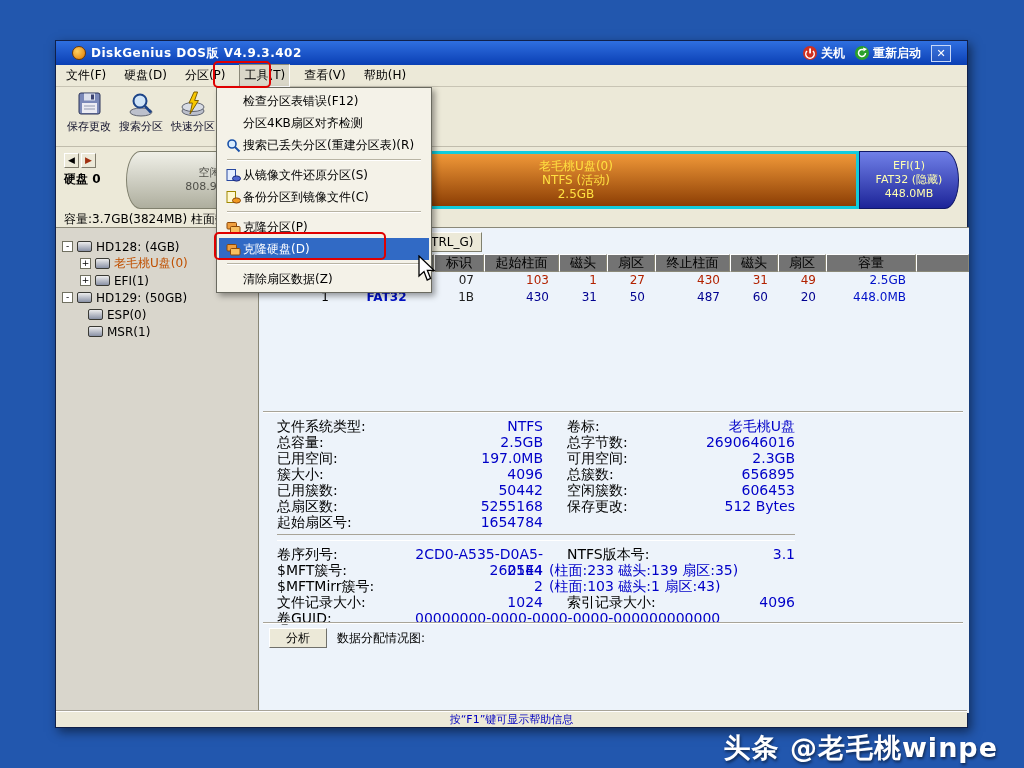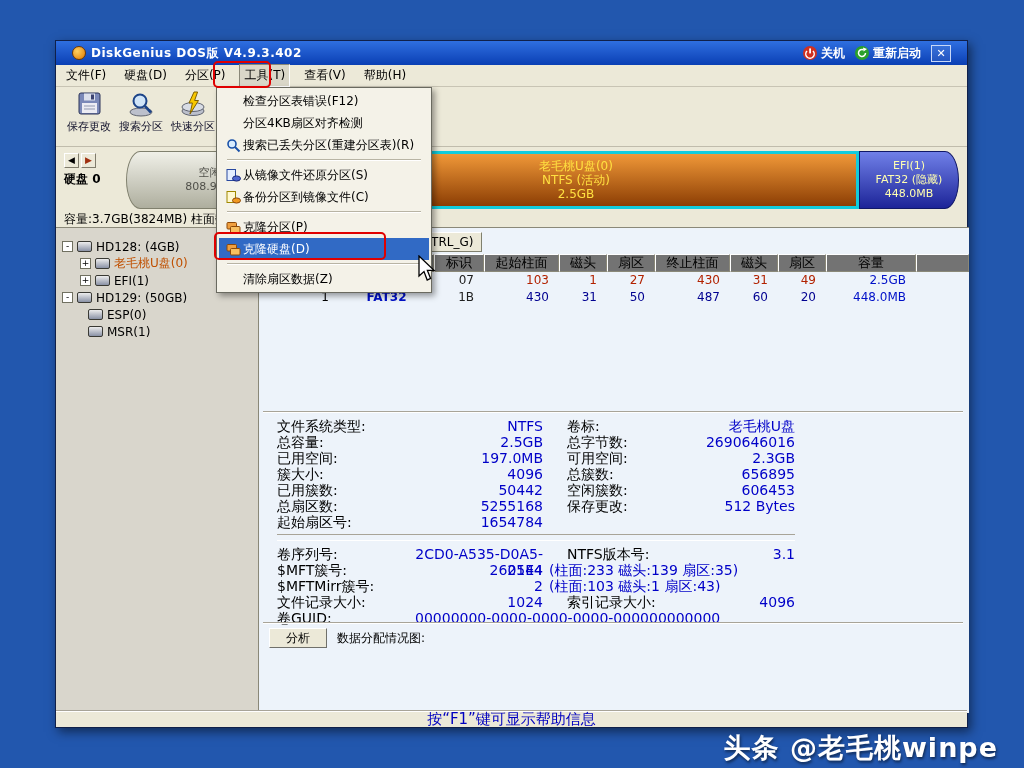--- a/index.html
+++ b/index.html
@@ -85,21 +85,21 @@
   .dsep { grid-column: 1 / 5; height: 7px; border-top: 1px solid #A8A498; border-bottom: 1px solid #FFF; margin-top: 4px; }
 
   .analyze-btn { position: absolute; left: 10px; top: 400px; width: 58px; height: 20px; font-size: 12px; color: #000;
                  background: #ECE9D8; border: 1px solid; border-color: #FFF #70706A #70706A #FFF;
                  display: flex; align-items: center; justify-content: center; }
   .alloc-label { position: absolute; left: 78px; top: 402px; font-size: 12px; font-weight: normal; color: #000; }
 
   
   .statusbar { position: absolute; left: 0; bottom: 0; width: 100%; height: 16px; background: #ECE9D8;
                border-top: 1px solid #FFF; box-shadow: 0 -1px 0 #A8A498; display: flex; align-items: center; justify-content: center; }
-  .statusbar span { font-size: 15px; color: #0000C0; }
+  .statusbar span { font-size: 11px; color: #0000C0; }
 
   
   .dropdown { position: absolute; left: 160px; top: 46px; width: 216px; background: #F4F2E8;
               border: 1px solid #6A6A60; box-shadow: 3px 3px 6px rgba(0,0,0,.38); padding: 2px; z-index: 40; }
   .ditem { height: 22px; display: flex; align-items: center; font-size: 12px; color: #000; padding-left: 4px; white-space: nowrap; }
   .ditem .ic { width: 20px; flex: none; display: flex; align-items: center; justify-content: center; }
   .ditem.sel { background: #316AC5; color: #FFF; }
   .dsepline { height: 2px; margin: 3px 8px; border-top: 1px solid #B8B4A4; border-bottom: 1px solid #FFF; }
 
   

